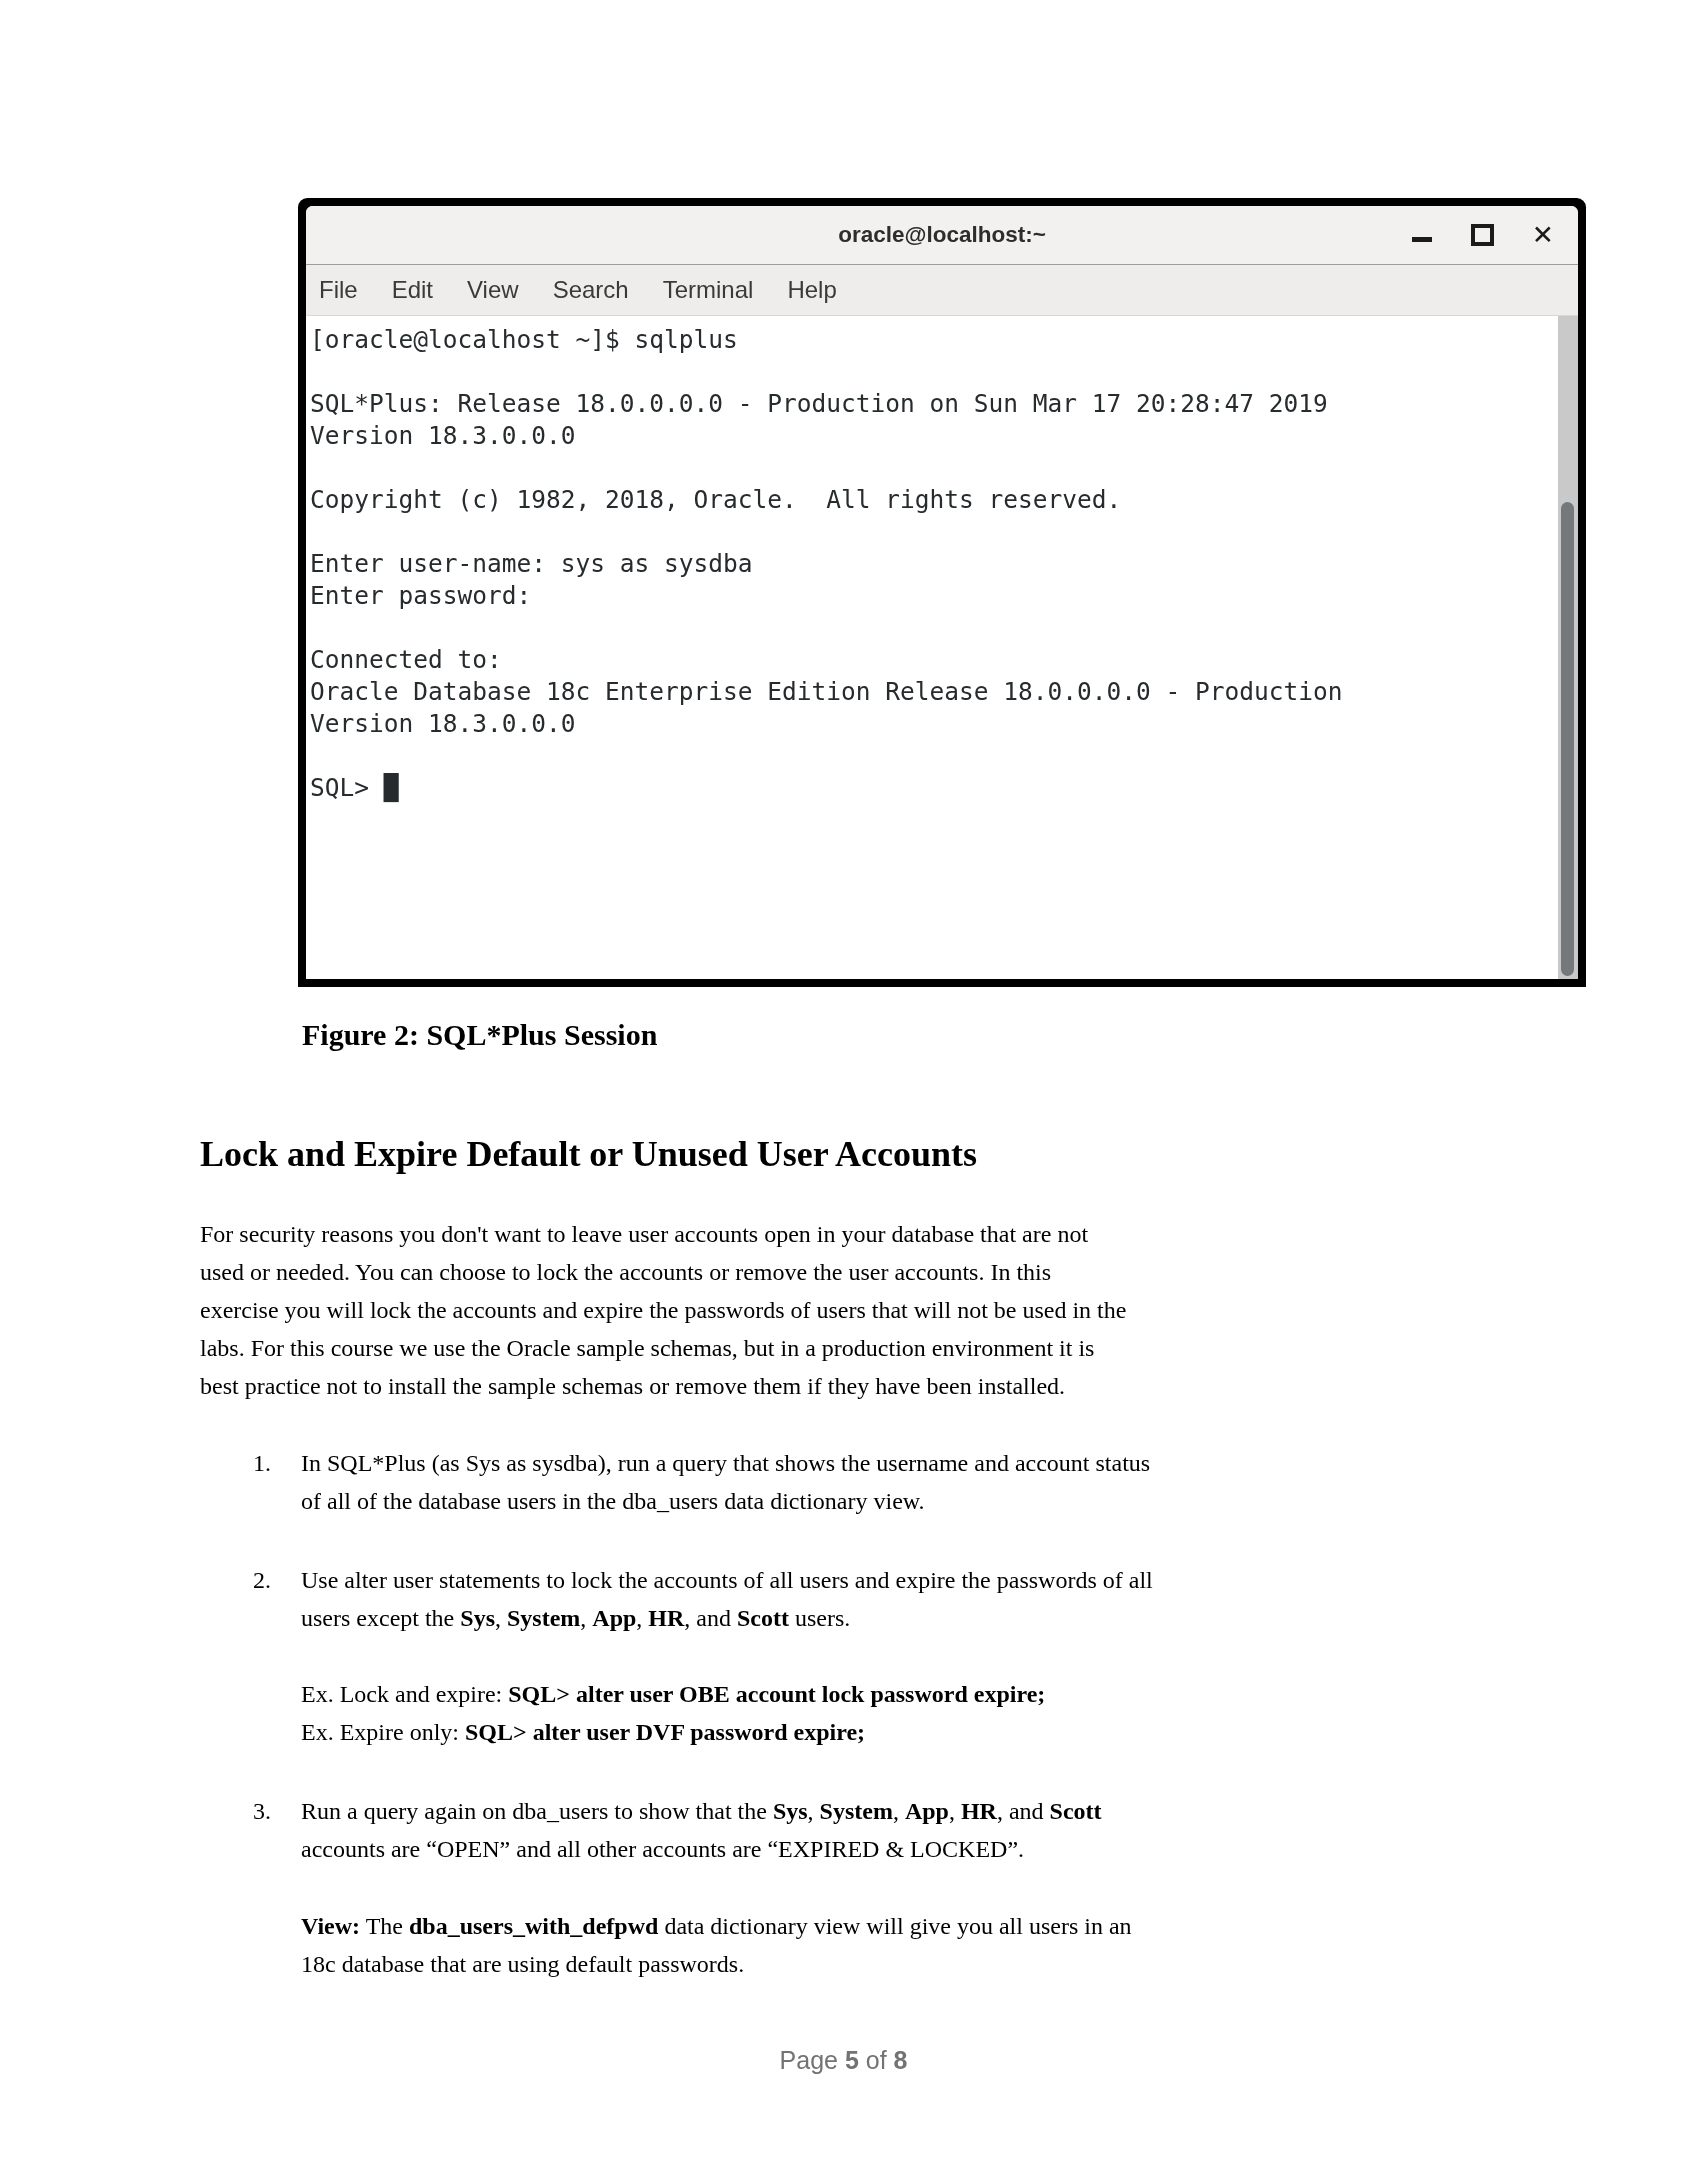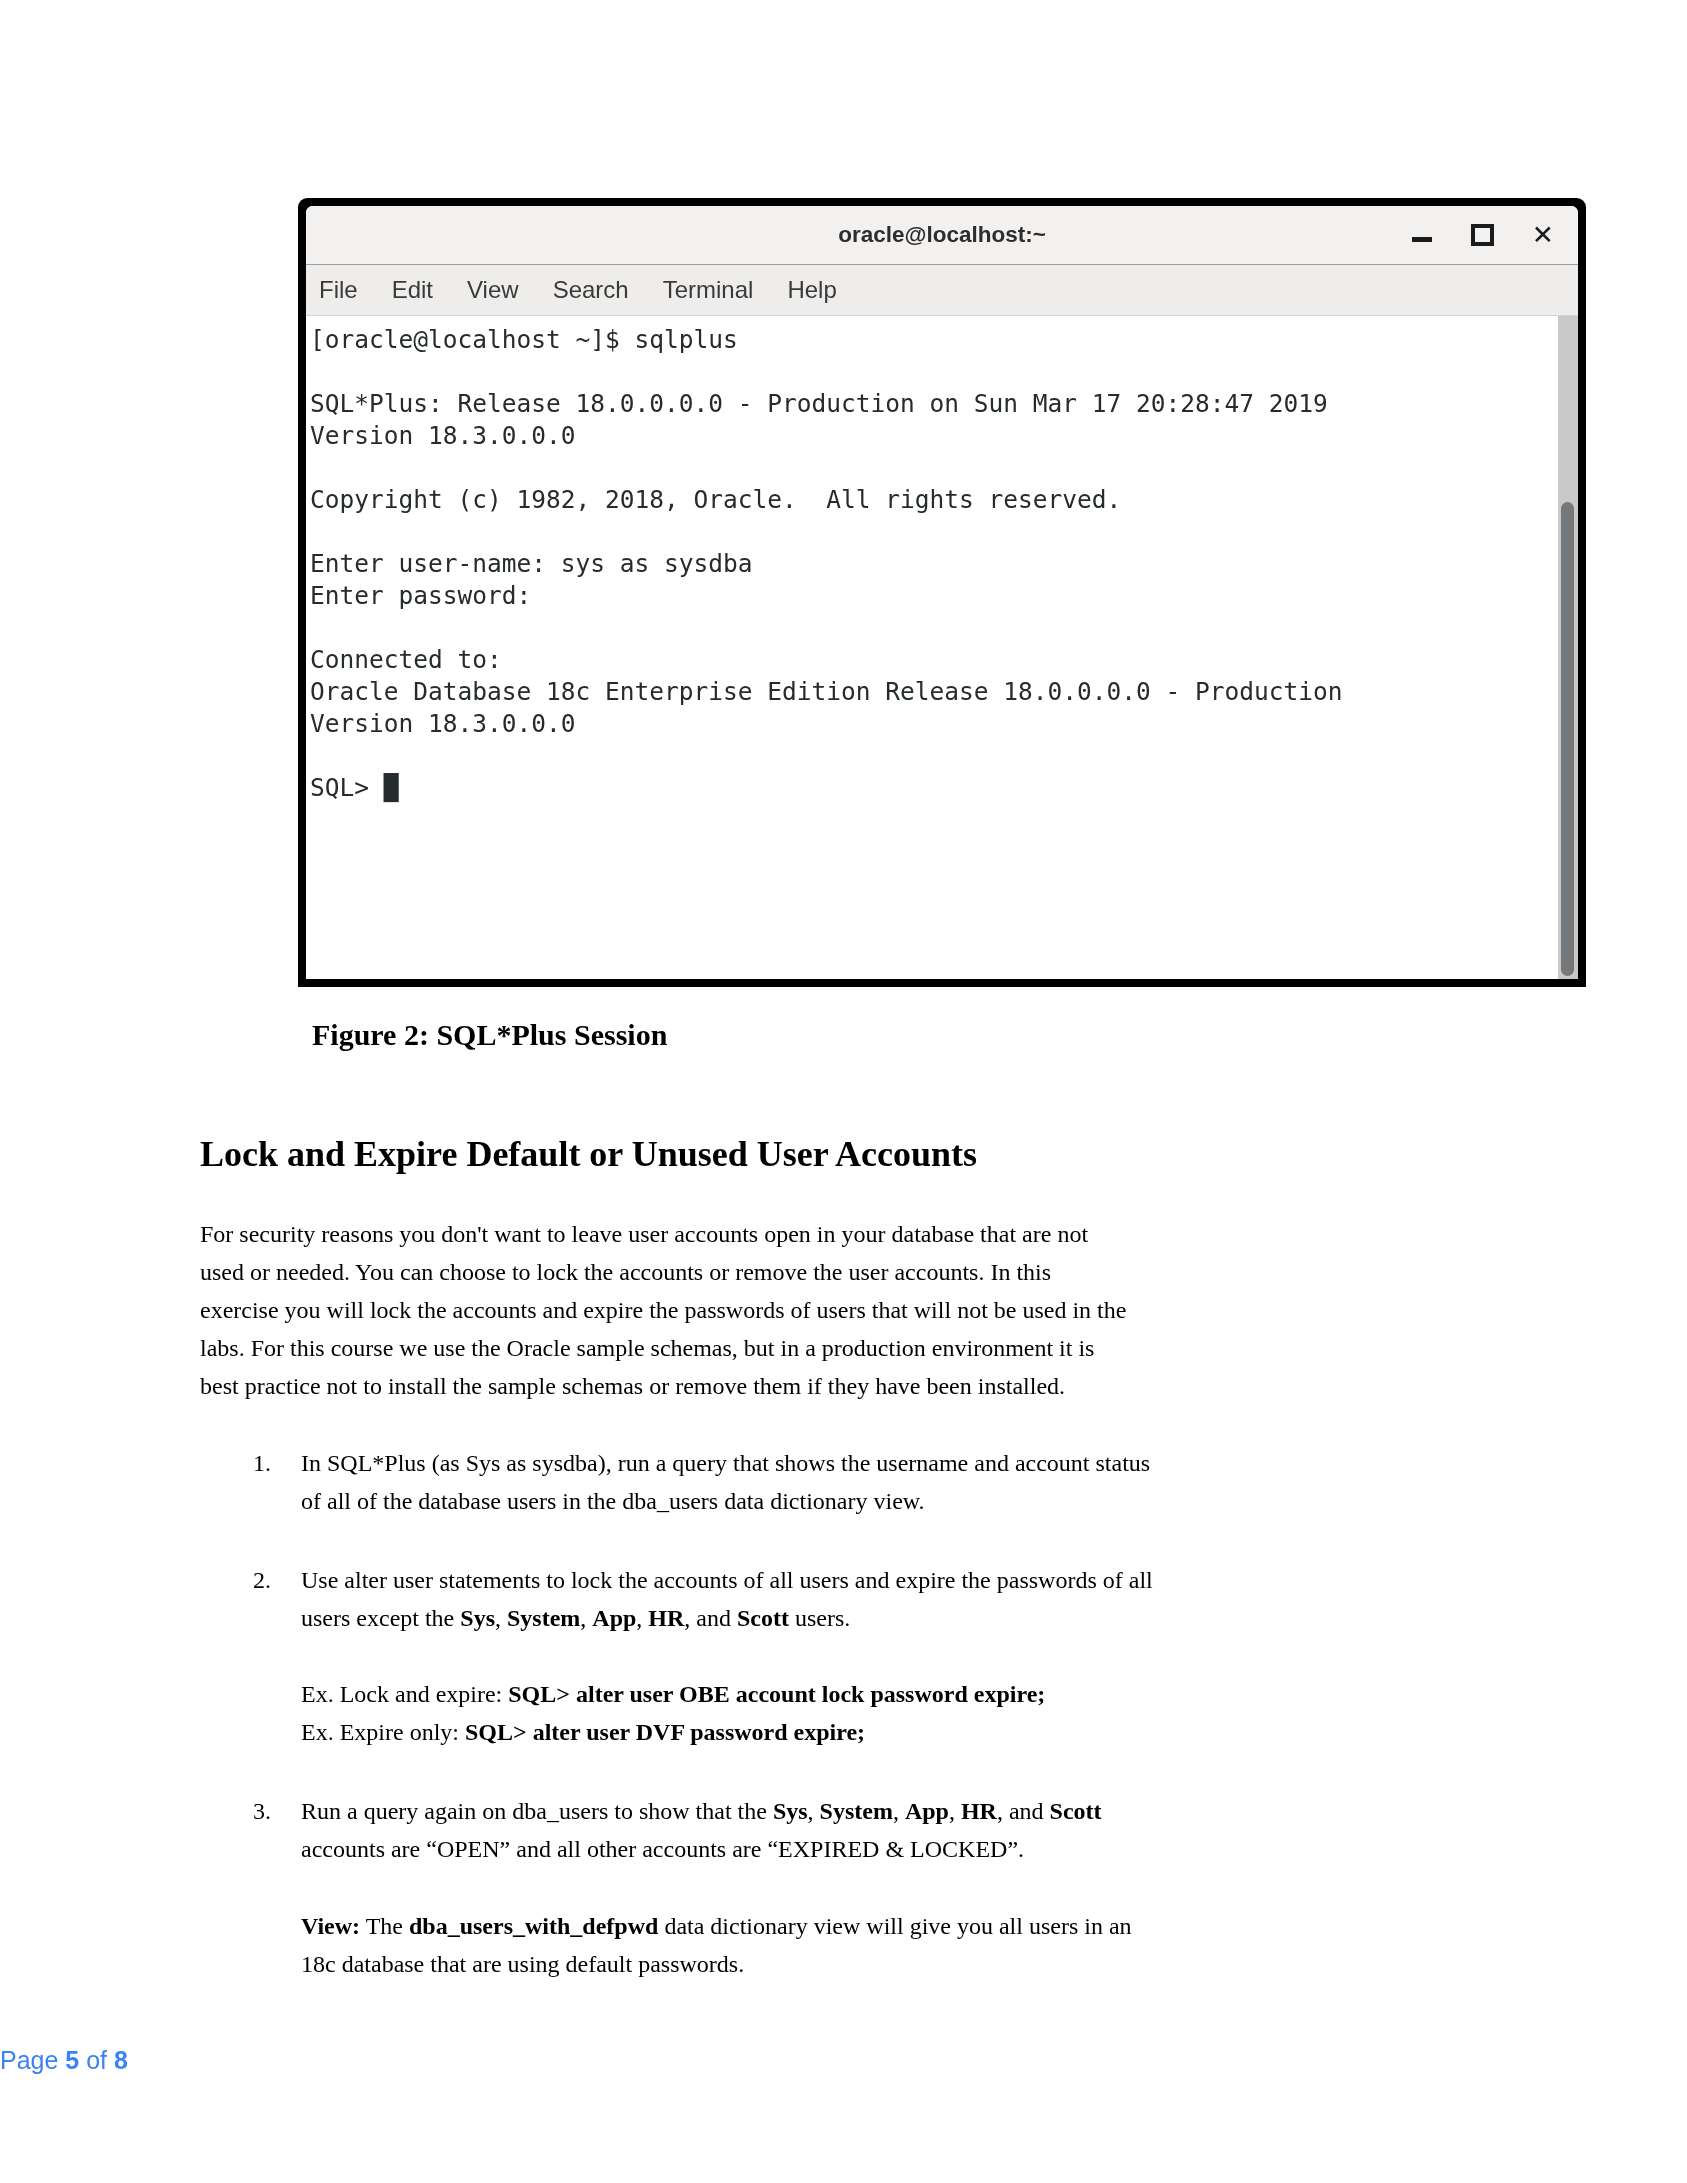--- a/index.html
+++ b/index.html
@@ -28,32 +28,32 @@
   .tlines{padding:8px 35px 0 4px;font-family:"DejaVu Sans Mono",monospace;
           font-size:24.5px;line-height:32px;color:#262b2d;}
   .tline{min-height:32px;white-space:pre;}
   .scrollbar{position:absolute;top:0;right:0;bottom:0;width:20px;background:#c9c9c9;}
   .scroll-thumb{position:absolute;left:3.3px;width:13.2px;top:186px;height:474px;
                 background:#74787b;border-radius:6.6px;}
 
   
   .doc{font-size:24px;line-height:38px;}
   .doc-line{white-space:pre;line-height:38px;}
-  .caption{position:absolute;left:312px;top:1016px;font-size:30px;font-weight:bold;font-family:Liberation Serif, serif;}
+  .caption{position:absolute;left:302px;top:1016px;font-size:30px;font-weight:bold;font-family:Liberation Serif, serif;}
   .heading{position:absolute;left:200px;top:1135px;font-size:36px;font-weight:bold;}
   .intro{position:absolute;left:200px;top:1215px;}
   .list-item{position:absolute;left:253px;display:grid;grid-template-columns:48px auto;}
   .li-num{line-height:38px;}
   .item1{top:1444px;}
   .item2{top:1561px;}
   .ex-block{position:absolute;left:301px;top:1675px;}
   .item3{top:1792px;}
   .note-block{position:absolute;left:301px;top:1907px;}
-  .footer{position:absolute;left:0;top:2046px;width:1687px;
-          font-family:"Liberation Sans",sans-serif;font-size:25px;color:#3b82f6;}
+  .footer{position:absolute;left:0;top:2046px;width:1687px;text-align:center;
+          font-family:"Liberation Sans",sans-serif;font-size:25px;color:#737373;}
   b{font-weight:bold;}
 </style>
 </head>
 <body>
 
 <div class="page">
 
   <div class="term-frame">
     <div class="term-win">
       <div class="titlebar">

